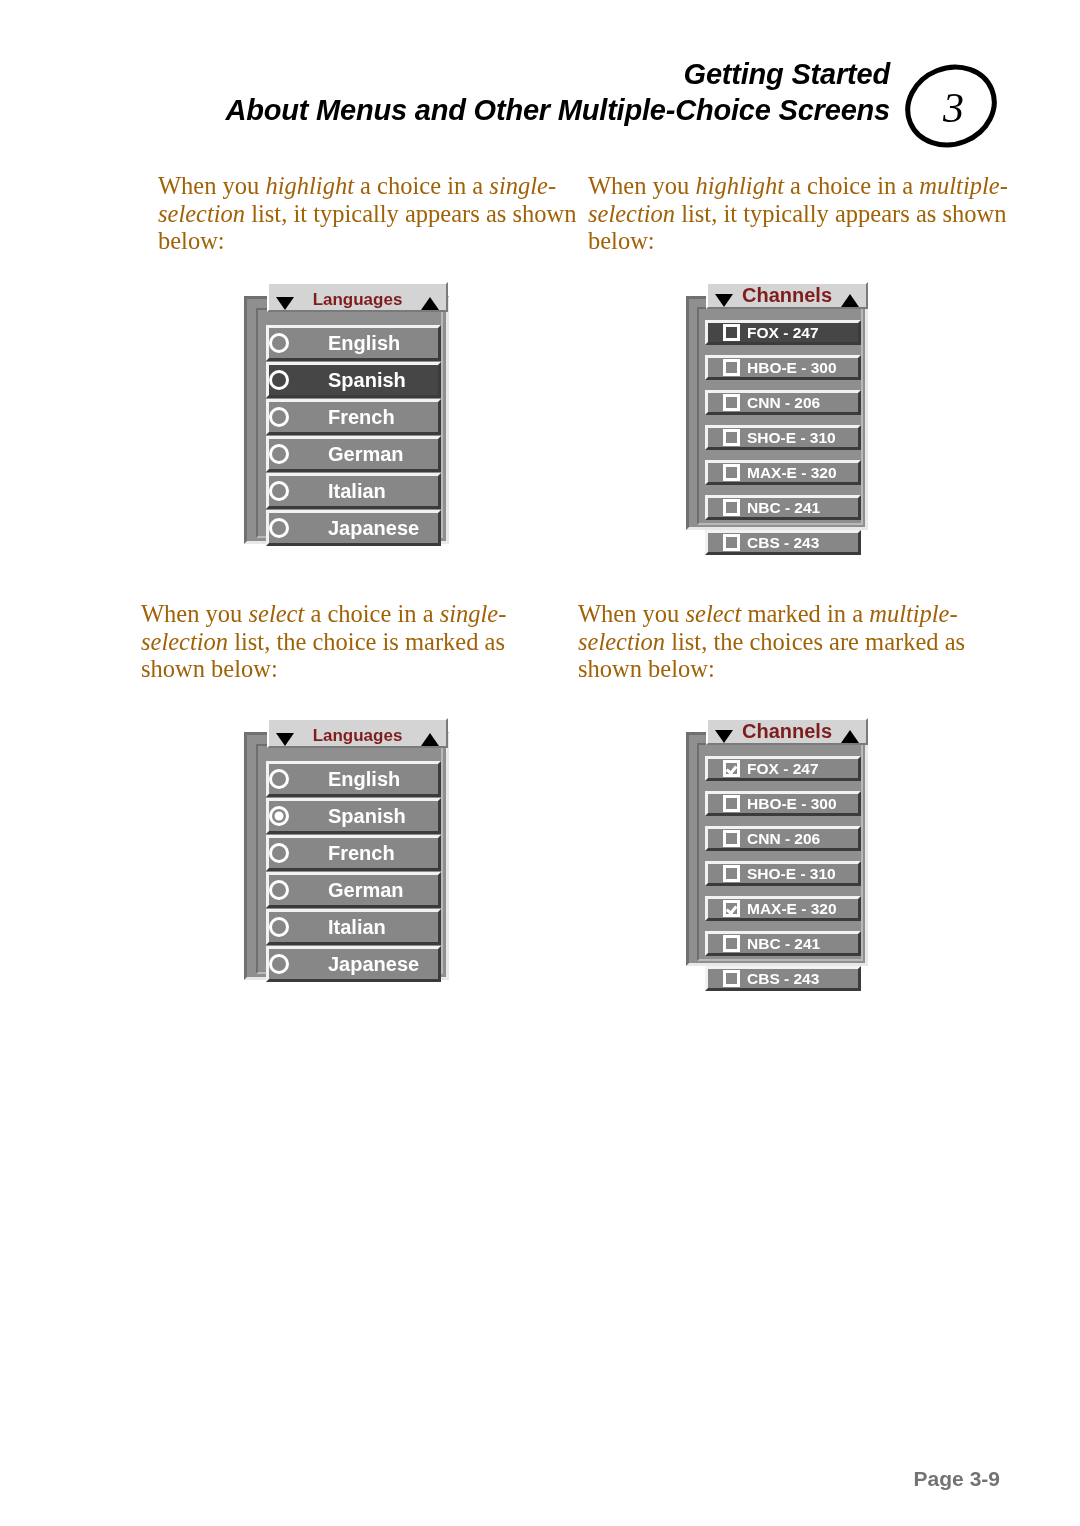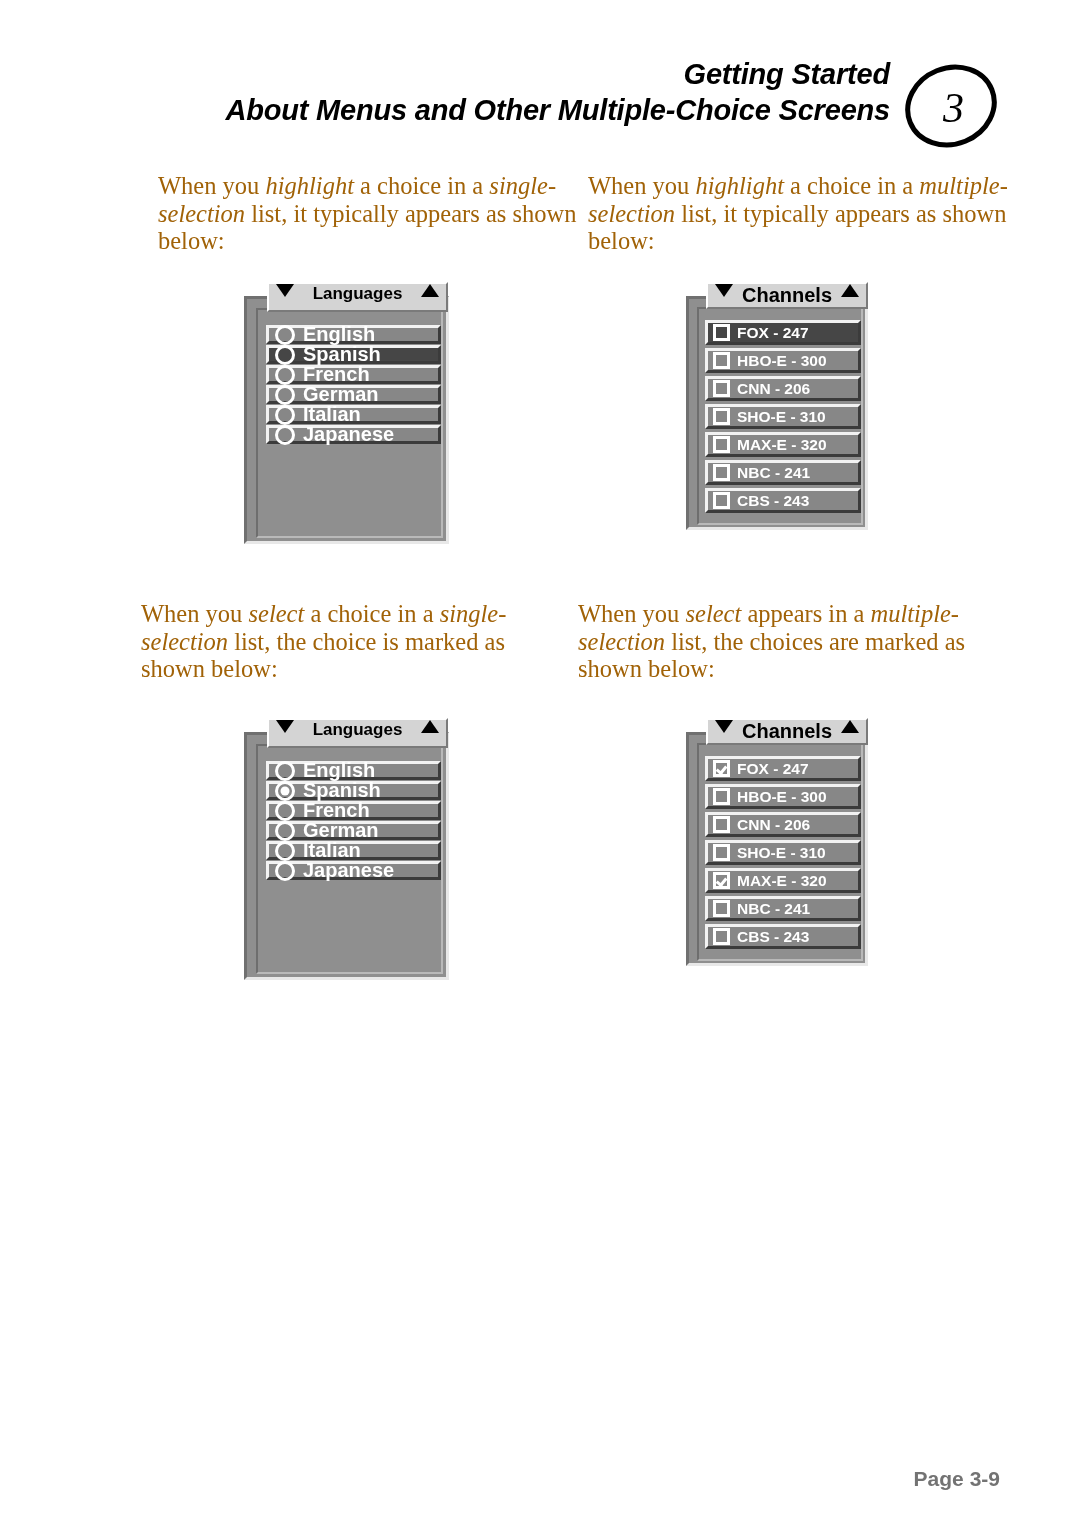--- a/index.html
+++ b/index.html
@@ -101,25 +101,25 @@
   .titlebar {
     position: absolute;
     top: 0;
     background: #d4d4d4;
     box-sizing: border-box;
     border-top: 2px solid #ffffff;
     border-left: 2px solid #ffffff;
     border-right: 2px solid #7a7a7a;
     border-bottom: 2px solid #7a7a7a;
     display: flex;
-    align-items: flex-start;
+    align-items: flex-end;
     justify-content: space-between;
     font-family: "Liberation Sans", sans-serif;
     font-weight: bold;
-    color: #000000;
+    color: #7f1d1d;
     padding: 0 7px;
   }
   .titlebar .tb-text {
     flex: 1;
     text-align: center;
   }
   .arrow {
     width: 0;
     height: 0;
     border-left: 9px solid transparent;
@@ -188,32 +188,32 @@
   }
   .row-label { white-space: nowrap; }
 
   
   .lang .widget-frame { width: 205px; height: 248px; }
   .lang .widget-inner { left: 9px; top: 9px; width: 187px; height: 230px; }
   .lang .titlebar {
     left: 23px; width: 181px; height: 30px; font-size: 17px;
   }
   .lang .rows { left: 22px; top: 43px; width: 175px; }
-  .lang .row { height: 19px; margin-bottom: 1px; padding-left: 6px; font-size: 20px; }
+  .lang .row { height: 36px; margin-bottom: 1px; padding-left: 0; font-size: 20px; gap: 31px; }
   .lang .radio { width: 20px; height: 20px; margin-right: 8px; }
   .lang .radio.on::after { width: 9px; height: 9px; }
 
   
   .chan .widget-frame { width: 182px; height: 234px; }
   .chan .widget-inner { left: 8px; top: 8px; width: 166px; height: 218px; }
   .chan .titlebar {
     left: 20px; width: 162px; height: 27px; font-size: 20px;
   }
   .chan .rows { left: 19px; top: 38px; width: 156px; }
-  .chan .row { height: 25px; margin-bottom: 3px; padding-left: 5px; font-size: 15.5px; }
+  .chan .row { height: 25px; margin-bottom: 10px; padding-left: 15px; font-size: 15.5px; }
   .chan .checkbox { width: 17px; height: 17px; margin-right: 7px; }
 
   
   .footer {
     position: absolute;
     right: 80px;
     top: 1467px;
     font-family: "Liberation Sans", sans-serif;
     font-weight: bold;
     font-size: 21px;
@@ -240,21 +240,21 @@
 
 <div class="para p2">
   <span>When you </span><em>highlight</em><span> a choice in a </span><em>multiple-selection</em><span> list, it typically appears as shown below:</span>
 </div>
 
 <div class="para p3">
   <span>When you </span><em>select</em><span> a choice in a </span><em>single-selection</em><span> list, the choice is marked as shown below:</span>
 </div>
 
 <div class="para p4">
-  <span>When you </span><em>select</em><span> appears in a </span><em>multiple-selection</em><span> list, the choices are marked as shown below:</span>
+  <span>When you </span><em>select</em><span> marked in a </span><em>multiple-selection</em><span> list, the choices are marked as shown below:</span>
 </div>
 
 <div class="widget lang" style="left:244px; top:282px;">
     <div class="widget-frame">
       <div class="widget-inner"></div>
     </div>
     <div class="titlebar">
       <span class="arrow arrow-down"></span>
       <span class="tb-text">Languages</span>
       <span class="arrow arrow-up"></span>

